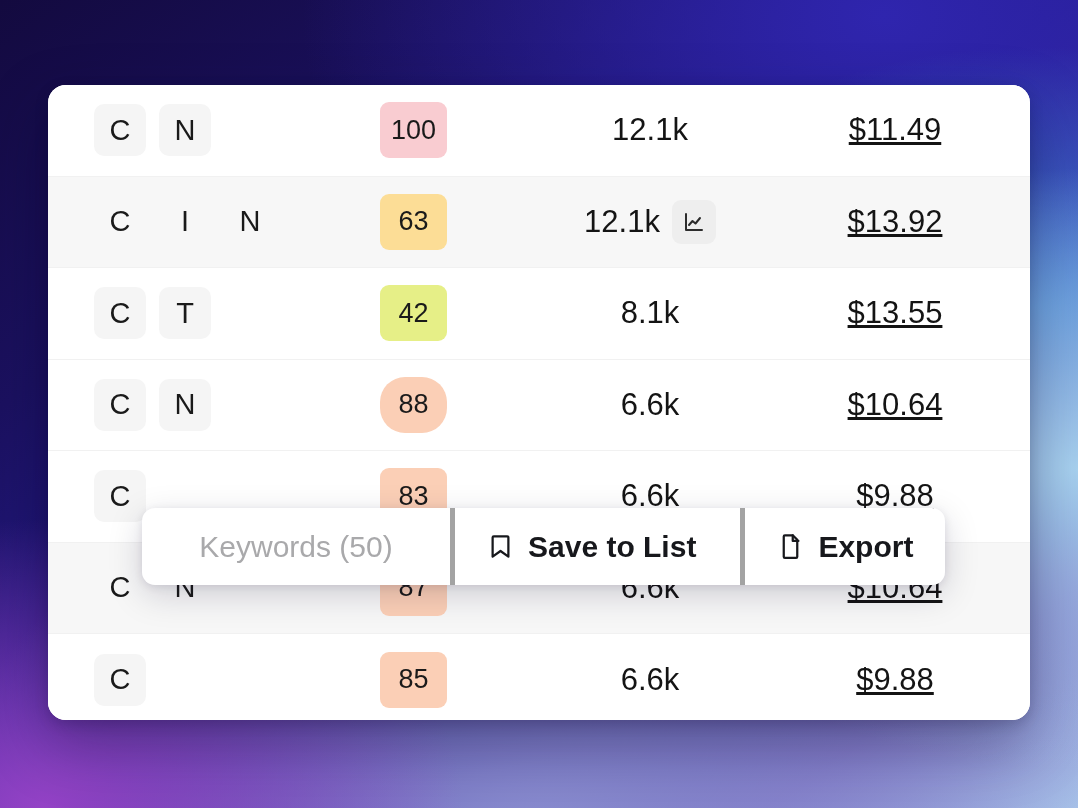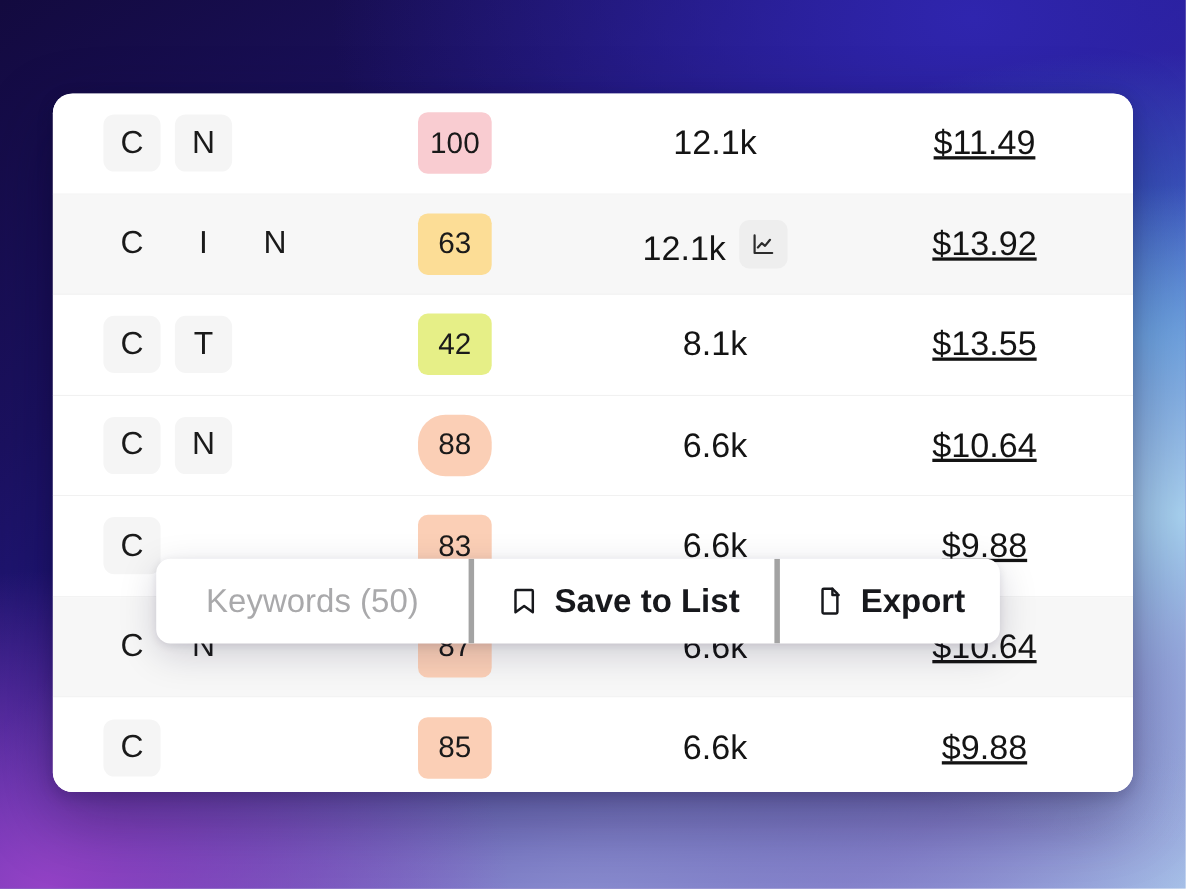--- a/index.html
+++ b/index.html
@@ -79,21 +79,21 @@
     justify-content: center;
     font-size: 27px;
     color: #1a1a1a;
     padding: 0 11px;
   }
 
   .col-vol {
     width: 240px;
     flex: none;
     display: flex;
-    align-items: flex-end;
+    align-items: center;
     justify-content: center;
     gap: 12px;
     font-size: 31px;
     color: #141414;
   }
   .chart-btn {
     width: 44px;
     height: 44px;
     border-radius: 9px;
     background: #eeeeee;
@@ -131,20 +131,21 @@
   .ab-seg {
     display: flex;
     align-items: center;
     justify-content: center;
     gap: 14px;
     padding: 0 32px;
     font-size: 30px;
     color: #17181c;
     font-weight: 700;
     white-space: nowrap;
+    margin-left: 12px;
   }
   .ab-seg + .ab-seg { border-left: 5px solid #a3a3a3; }
   .ab-seg.muted {
     color: #a9a9ab;
     font-weight: 400;
     min-width: 284px;
   }
   .ab-seg svg { width: 27px; height: 27px; display: block; flex: none; }
 </style>
 </head>

